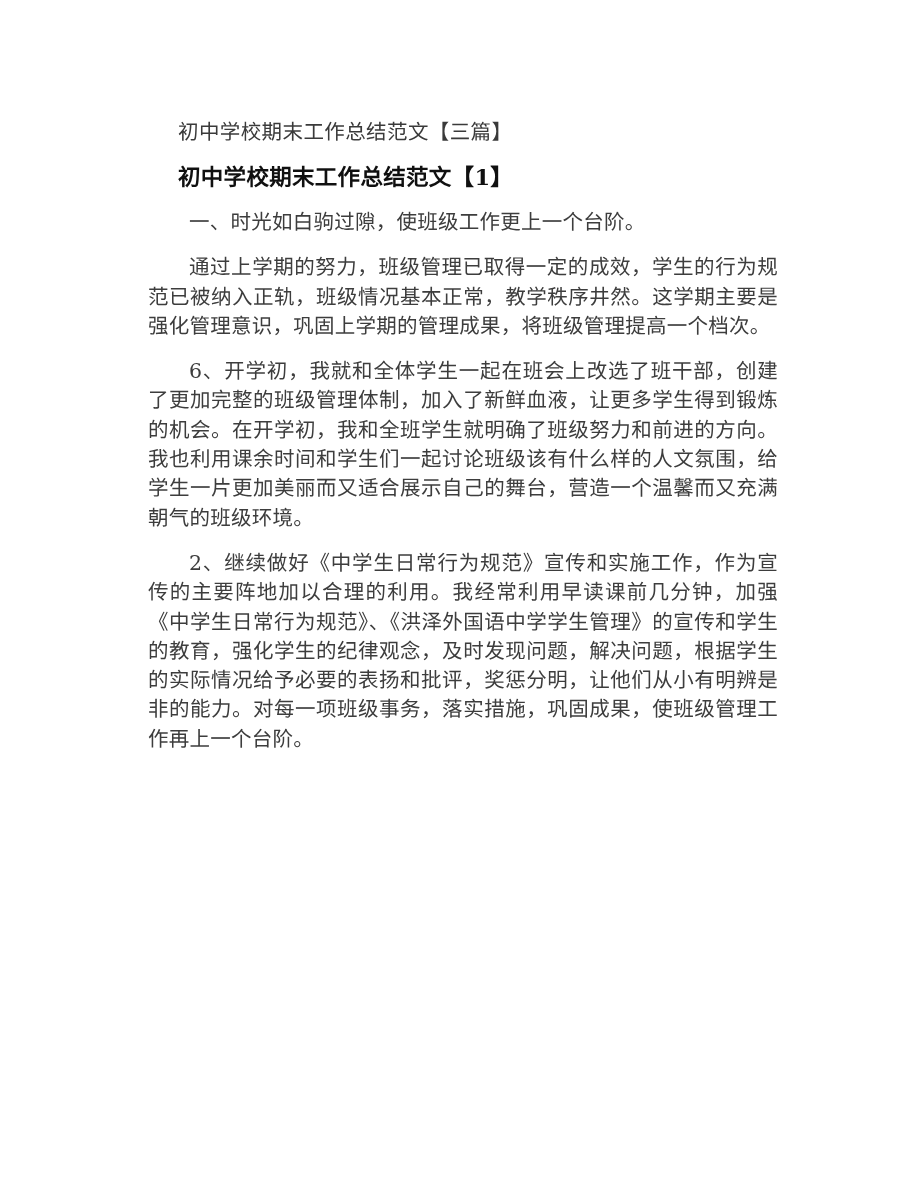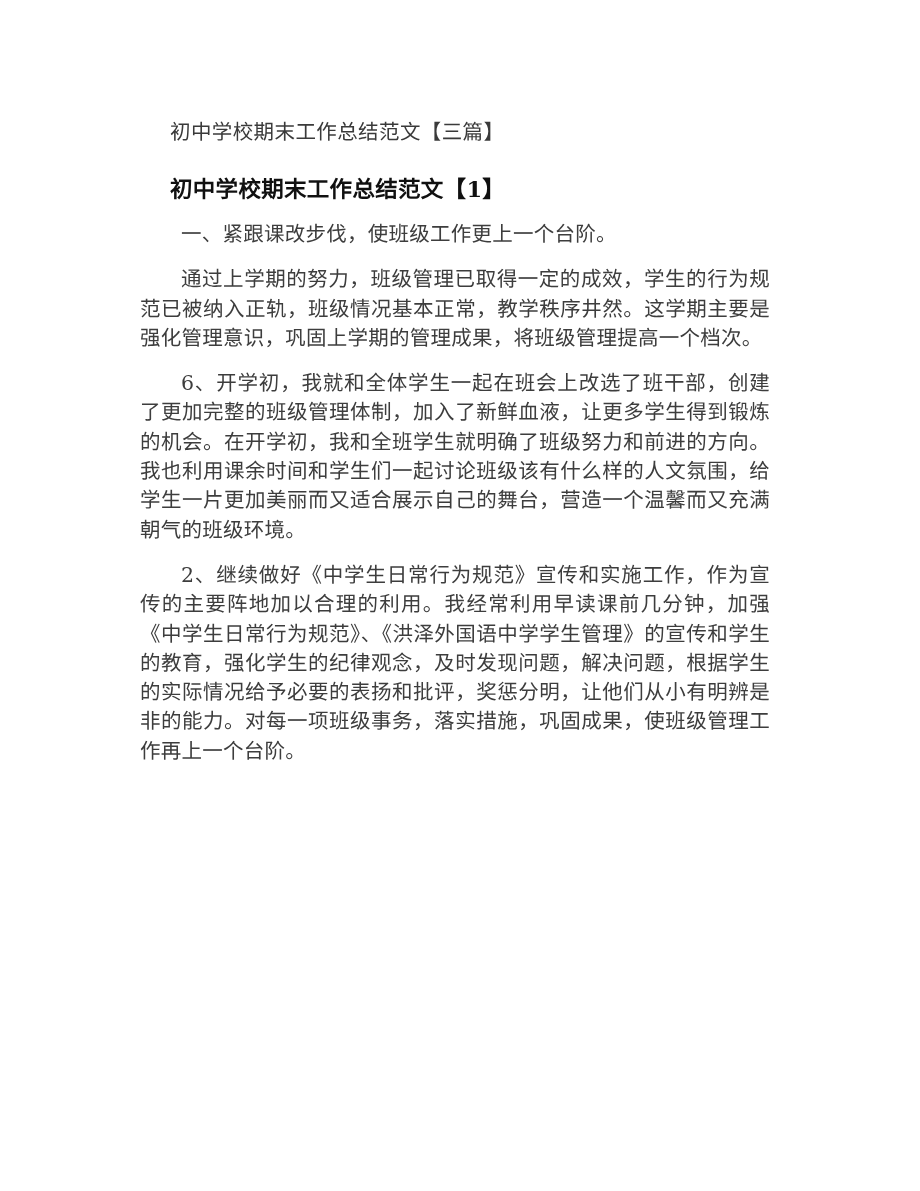--- a/index.html
+++ b/index.html
@@ -18,21 +18,21 @@
     position: relative;
     width: 920px;
     height: 1191px;
     background: #ffffff;
     overflow: hidden;
     box-sizing: border-box;
   }
 
   .doc-body {
     position: absolute;
-    left: 140px;
+    left: 148px;
     top: 118px;
     width: 630px;
   }
 
   
   .doc-title {
     font-size: 20.5px;
     line-height: 29px;
     color: #3a3a3a;
     letter-spacing: 0.4px;
@@ -42,21 +42,21 @@
     white-space: nowrap;
   }
 
   
   .doc-heading {
     font-size: 22.5px;
     line-height: 29px;
     font-weight: 700;
     color: #101010;
     letter-spacing: 0.3px;
-    margin: 28px 0 0 30px;
+    margin: 16px 0 0 30px;
     white-space: nowrap;
   }
 
   
   .doc-para {
     font-size: 20.5px;
     line-height: 29.3px;
     color: #3d3d3d;
     letter-spacing: 0.25px;
     margin: 16px 0 0 0;
@@ -75,21 +75,21 @@
 <div class="page">
 
   <div class="doc-body">
 
     <p class="doc-title">初中学校期末工作总结范文【三篇】</p>
 
     <p class="doc-heading">初中学校期末工作总结范文【1】</p>
 
 
 
-    <p class="doc-para">一、紧跟课改步伐，使班级工作更上一个台阶。</p>
+    <p class="doc-para">一、时光如白驹过隙，使班级工作更上一个台阶。</p>
 
     <p class="doc-para">通过上学期的努力，班级管理已取得一定的成效，学生的行为规范已被纳入正轨，班级情况基本正常，教学秩序井然。这学期主要是强化管理意识，巩固上学期的管理成果，将班级管理提高一个档次。</p>
 
     <p class="doc-para">6、开学初，我就和全体学生一起在班会上改选了班干部，创建了更加完整的班级管理体制，加入了新鲜血液，让更多学生得到锻炼的机会。在开学初，我和全班学生就明确了班级努力和前进的方向。我也利用课余时间和学生们一起讨论班级该有什么样的人文氛围，给学生一片更加美丽而又适合展示自己的舞台，营造一个温馨而又充满朝气的班级环境。</p>
 
     <p class="doc-para">2、继续做好《中学生日常行为规范》宣传和实施工作，作为宣传的主要阵地加以合理的利用。我经常利用早读课前几分钟，加强《中学生日常行为规范》、《洪泽外国语中学学生管理》的宣传和学生的教育，强化学生的纪律观念，及时发现问题，解决问题，根据学生的实际情况给予必要的表扬和批评，奖惩分明，让他们从小有明辨是非的能力。对每一项班级事务，落实措施，巩固成果，使班级管理工作再上一个台阶。</p>
 
   </div>
 
 </div>

